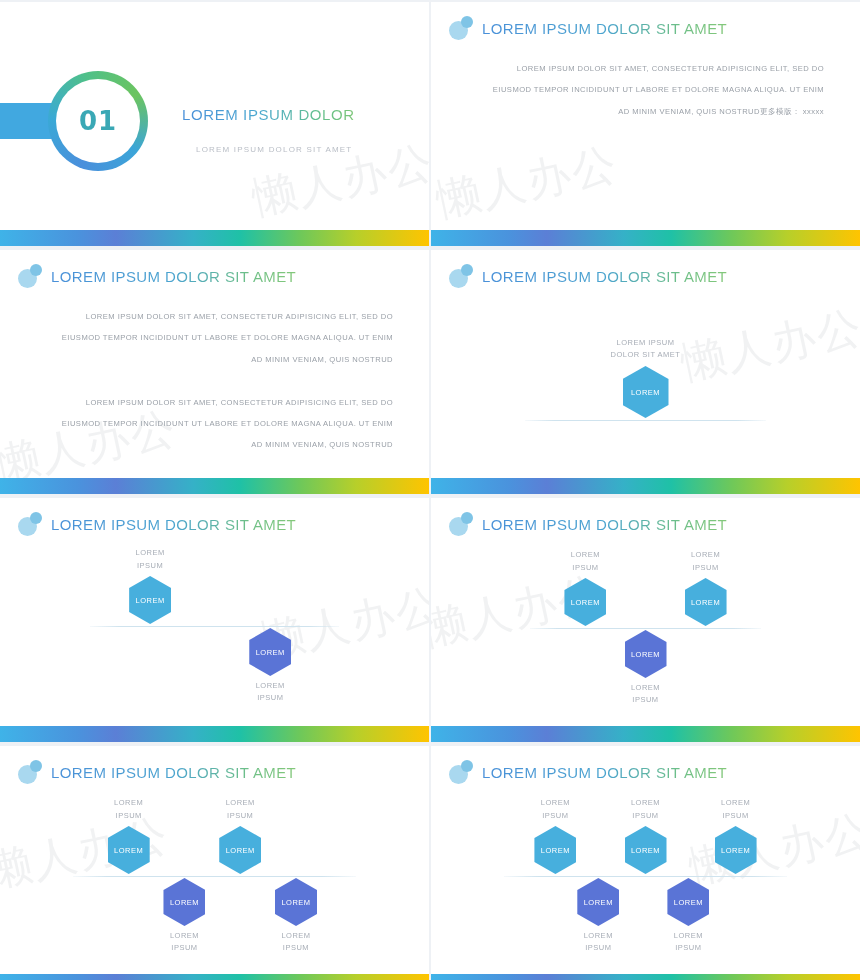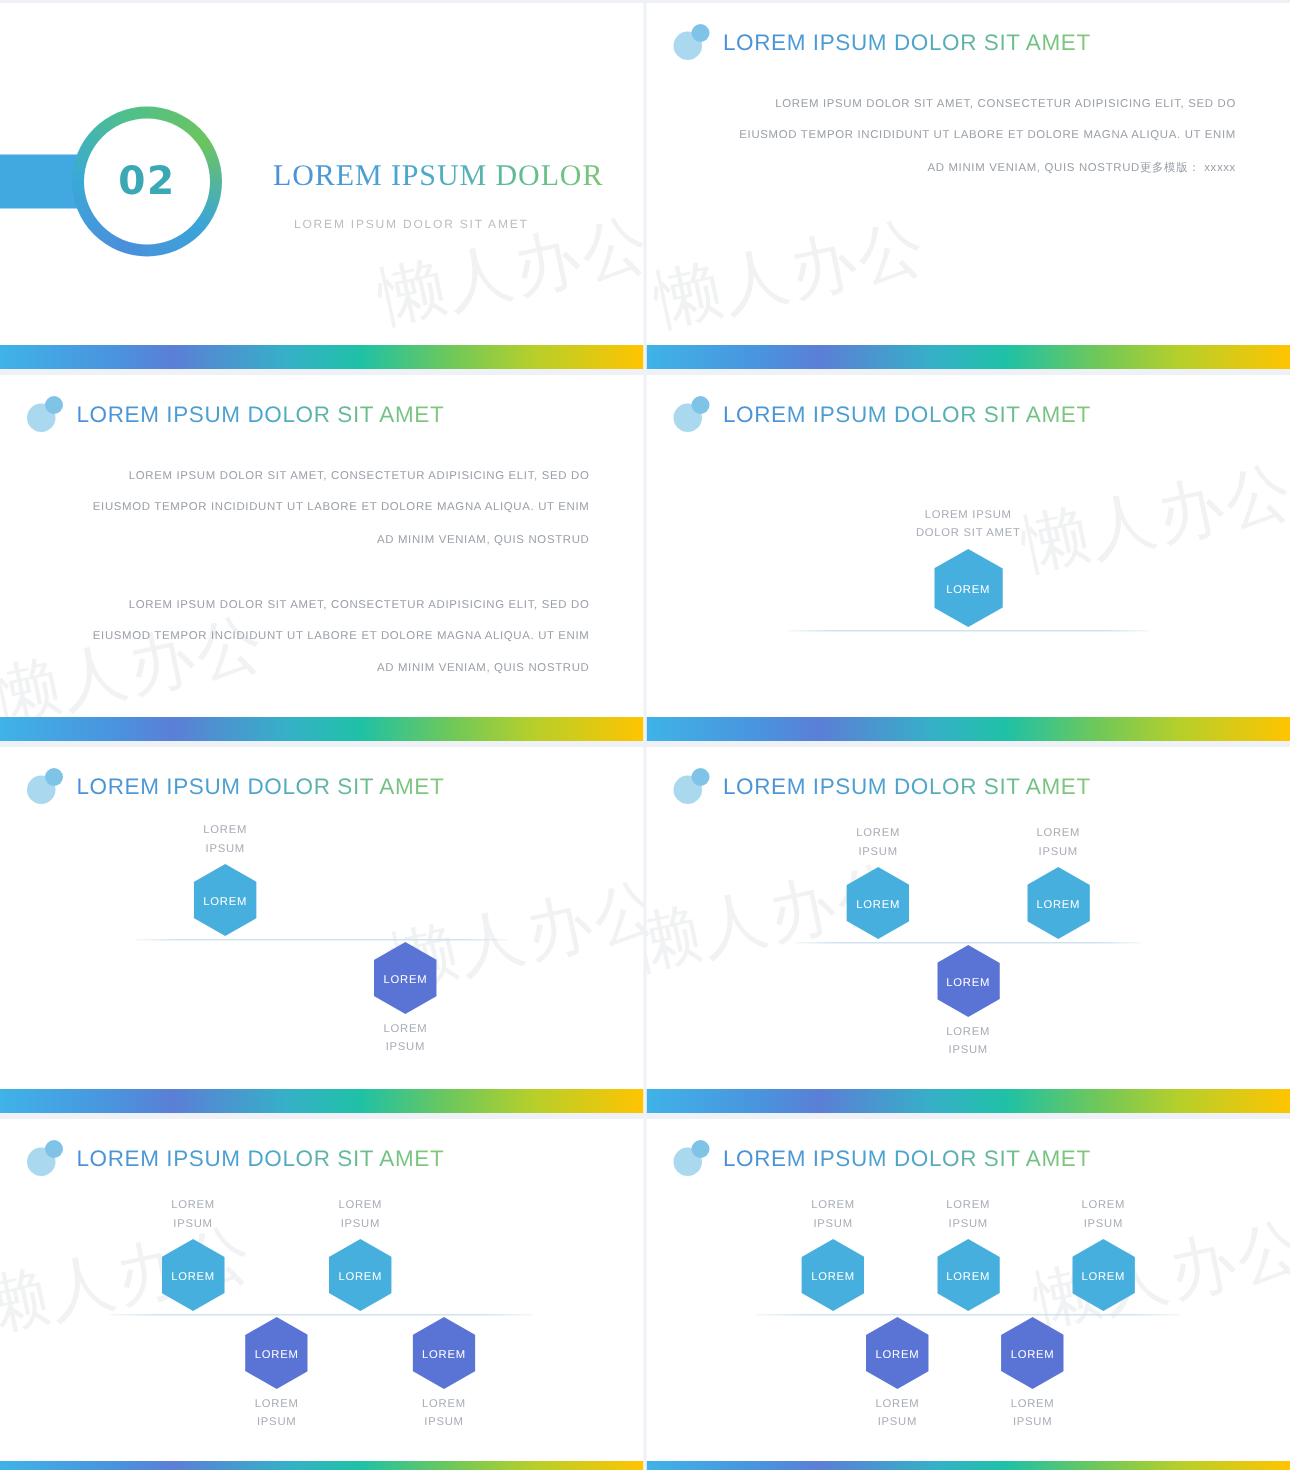--- a/index.html
+++ b/index.html
@@ -67,26 +67,25 @@
     display:flex;align-items:center;justify-content:center;
   }
   .cover-num{
     font-family:"DejaVu Sans", sans-serif;
     font-size:26px;font-weight:bold;
     color:#3aa8b5;
     letter-spacing:1px;
   }
   .cover-title{
     position:absolute;left:182px;top:104px;
-    font-size:20px;letter-spacing:.6px;
+    font-size:15px;letter-spacing:.6px;
     background:linear-gradient(90deg,#4a90d9 0%,#4aa8cf 45%,#62bf8e 78%,#7cc576 100%);
     -webkit-background-clip:text;background-clip:text;
     -webkit-text-fill-color:transparent;color:transparent;
     white-space:nowrap;
-    font-family:Liberation Serif, serif;
   }
   .cover-sub{
     position:absolute;left:196px;top:143px;
     font-size:8px;color:#b9bec6;letter-spacing:1.2px;white-space:nowrap;
   }
   
   .hdr{position:absolute;left:18px;top:14px;display:flex;align-items:center;}
   .bubble{position:relative;width:24px;height:24px;flex:0 0 24px;margin-right:9px;}
   .bubble .b1{position:absolute;left:0;bottom:0;width:19px;height:19px;border-radius:50%;background:#a9d8ef;}
   .bubble .b2{position:absolute;right:0;top:0;width:12px;height:12px;border-radius:50%;background:#7fc4e6;}
@@ -146,21 +145,21 @@
 </head>
 <body>
 
 <div class="deck">
 
   <div class="slide">
     <div class="wm" style="right:-6px;bottom:36px;">懒人办公</div>
     <div class="cover-stem"></div>
     <div class="cover-circle">
       <div class="cover-circle-inner">
-        <span class="cover-num">02</span>
+        <span class="cover-num">01</span>
       </div>
     </div>
     <div class="cover-title">LOREM IPSUM DOLOR</div>
     <div class="cover-sub">LOREM IPSUM DOLOR SIT AMET</div>
     <div class="grad-bar"></div>
   </div>
 
   <div class="slide">
     <div class="wm" style="left:4px;bottom:34px;">懒人办公</div>
     <div class="hdr">

